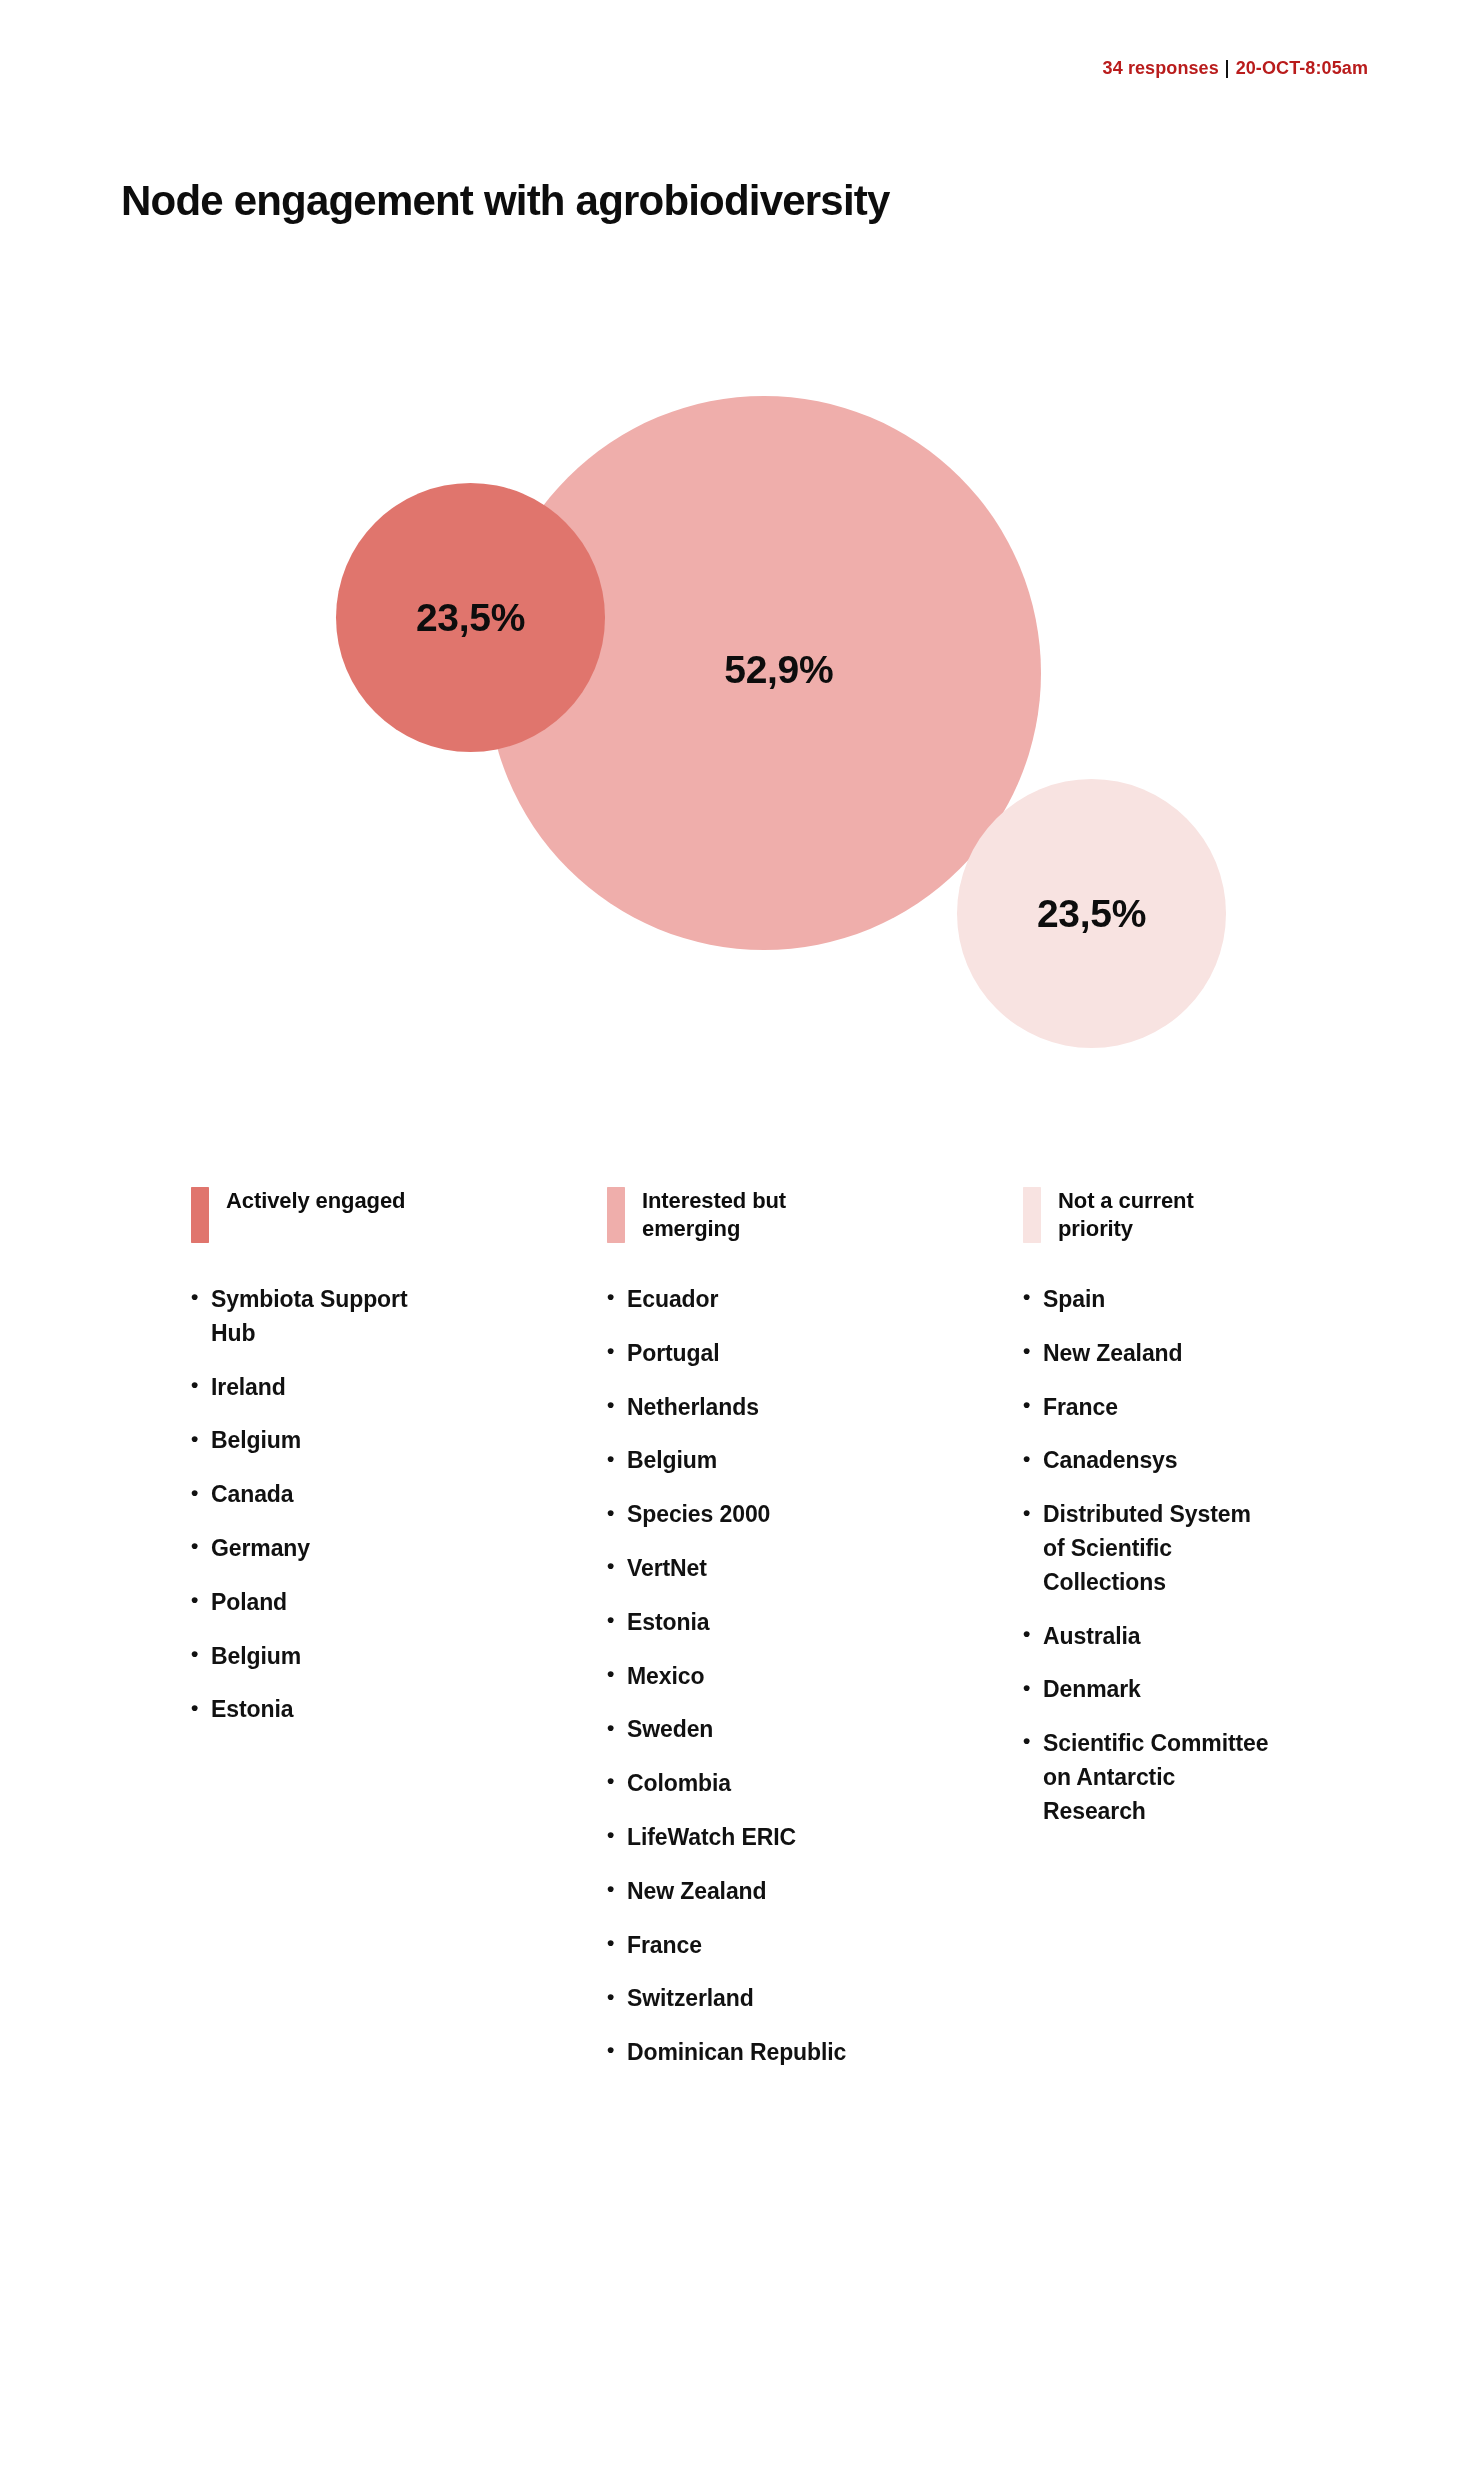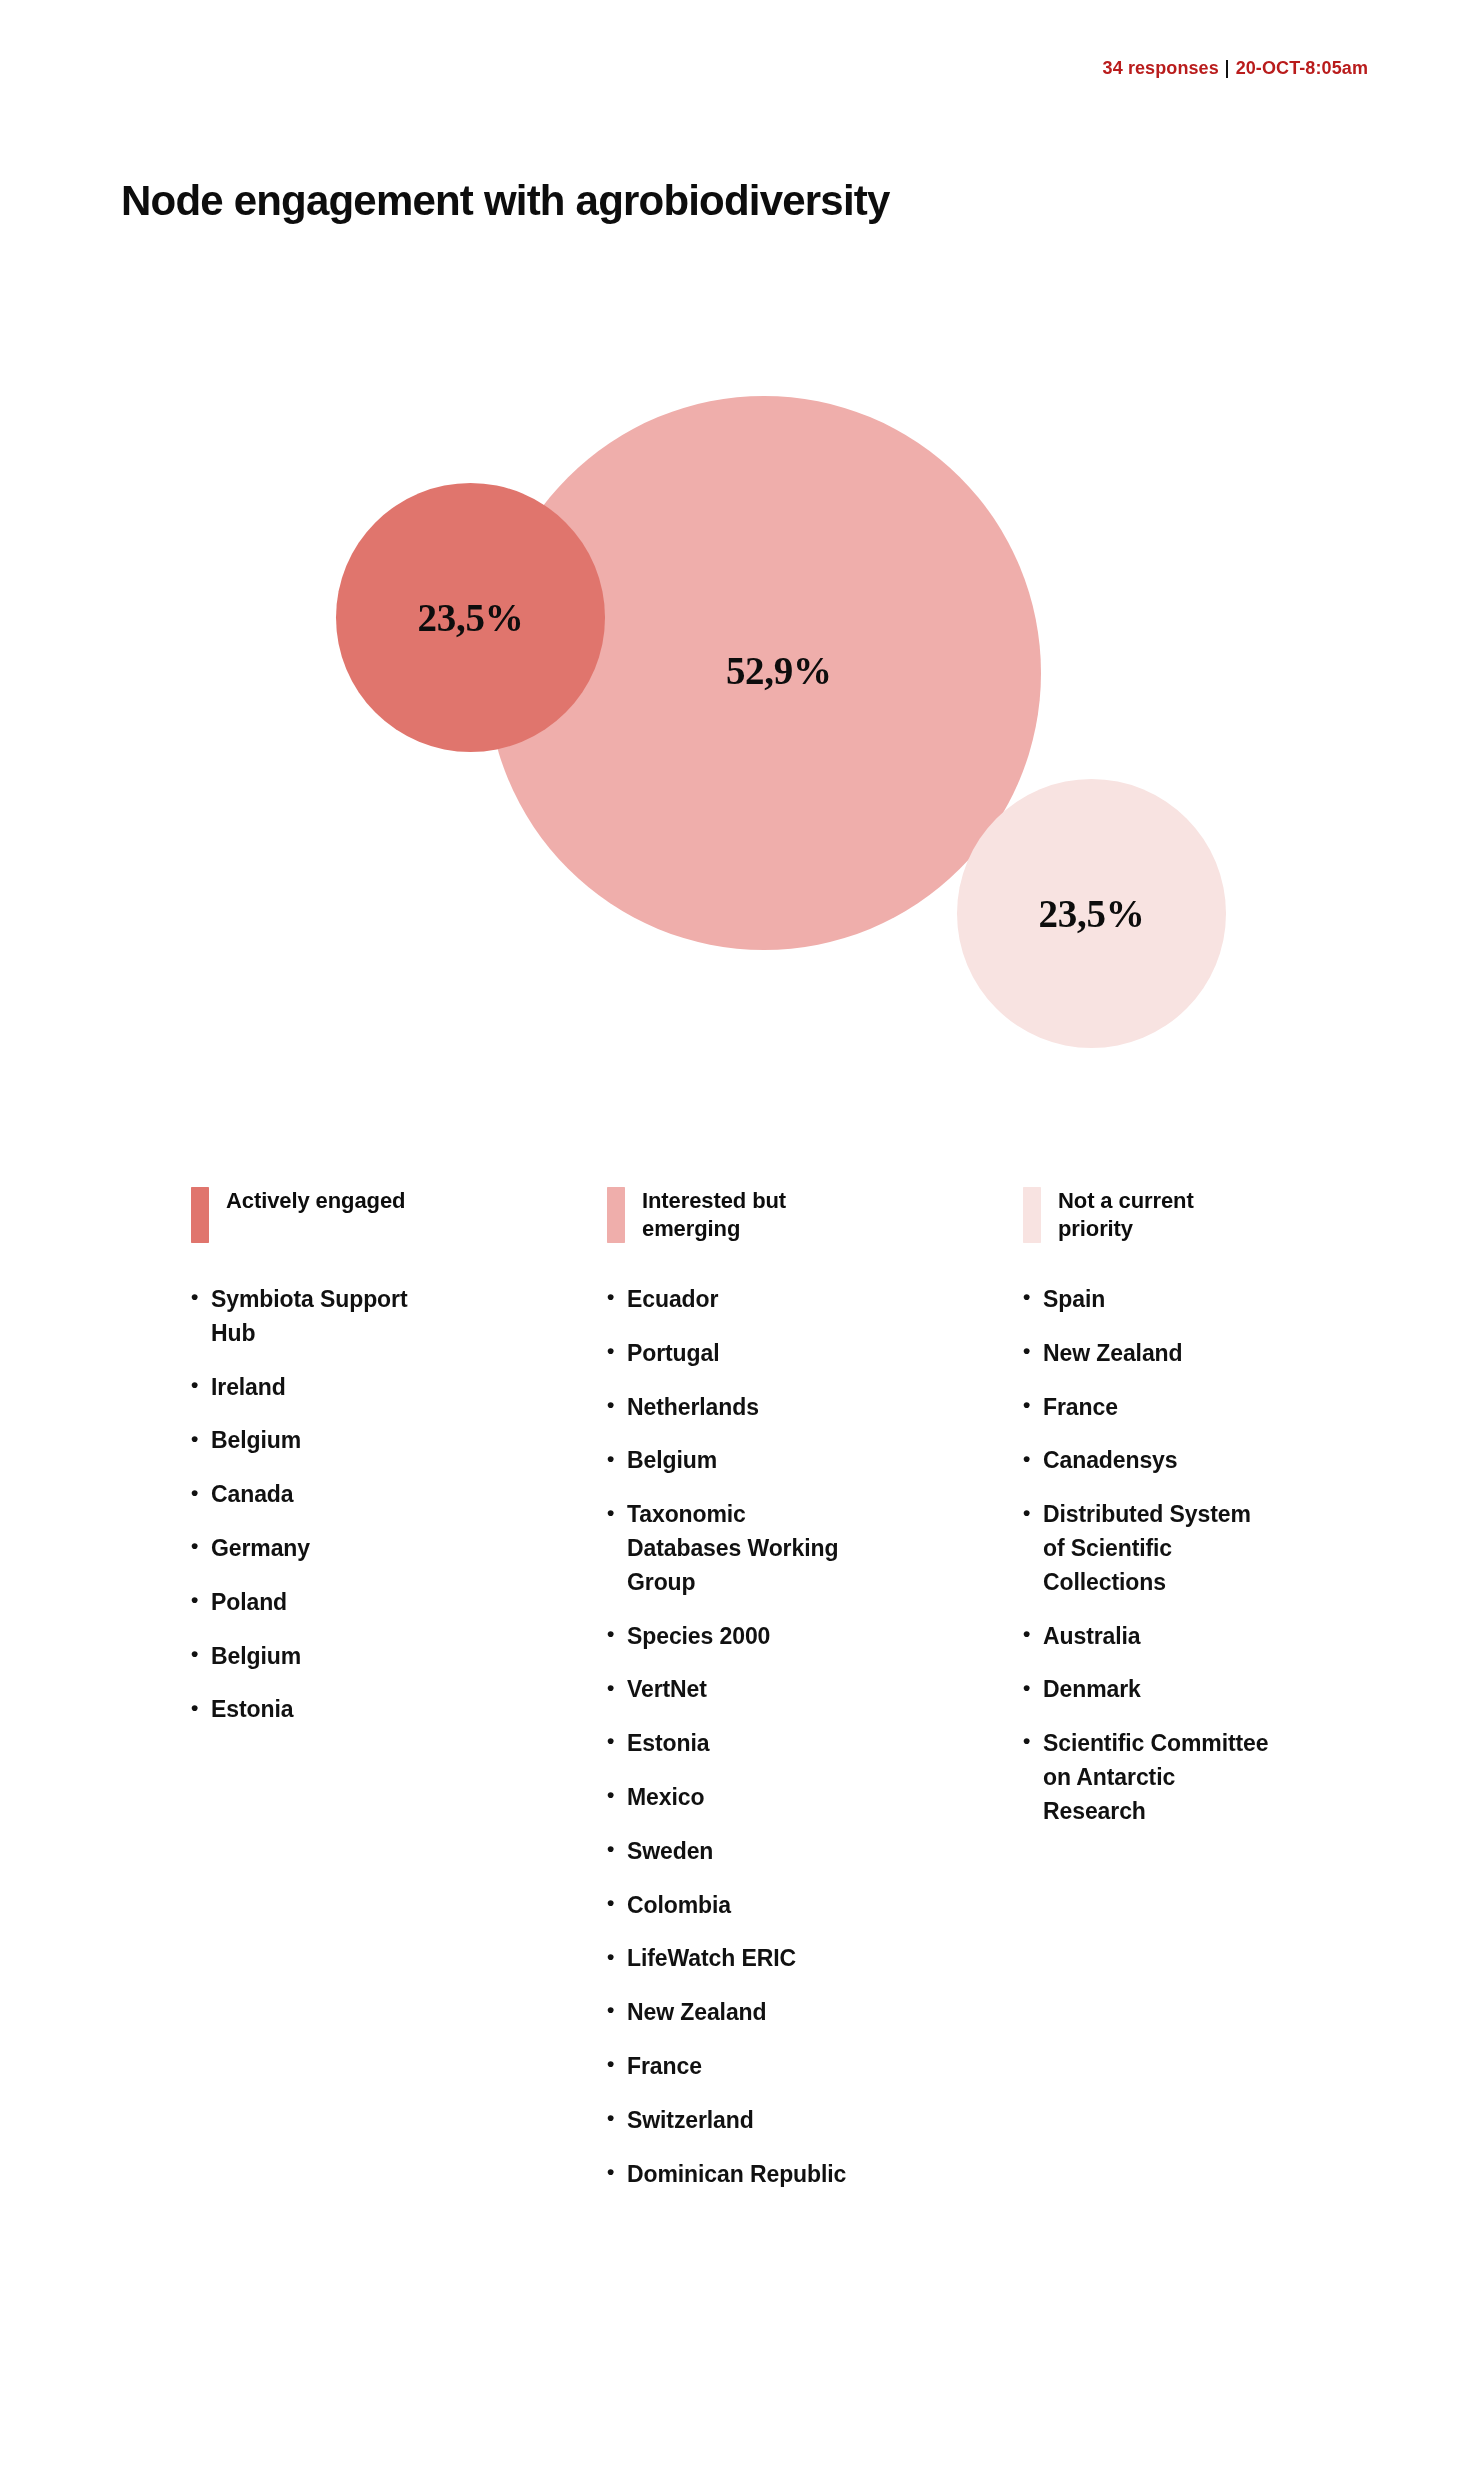--- a/index.html
+++ b/index.html
@@ -70,21 +70,20 @@
     display: flex;
     align-items: center;
     justify-content: center;
   }
   .bubble .val {
     font-size: 39px;
     font-weight: 700;
     color: #0d0d0d;
     letter-spacing: -0.3px;
     white-space: nowrap;
-    font-family: Liberation Serif, serif;
   }
   
   #bubble-mid {
     left: 218px;
     top: 47px;
     width: 554px;
     height: 554px;
   }
   #bubble-mid .val { transform: translate(14.8px, -3.4px); }
 
@@ -213,21 +212,20 @@
     <div class="col">
       <div class="legend-head">
         <span class="swatch" id="swatch-1" style="background: rgb(239, 174, 171);"></span>
         <span class="legend-label">Interested but emerging</span>
       </div>
       <ul class="items" id="list-1">
           <li>Ecuador</li>
           <li>Portugal</li>
           <li>Netherlands</li>
           <li>Belgium</li>
-          <li>Taxonomic Databases Working Group</li>
           <li>Species 2000</li>
           <li>VertNet</li>
           <li>Estonia</li>
           <li>Mexico</li>
           <li>Sweden</li>
           <li>Colombia</li>
           <li>LifeWatch ERIC</li>
           <li>New Zealand</li>
           <li>France</li>
           <li>Switzerland</li>

